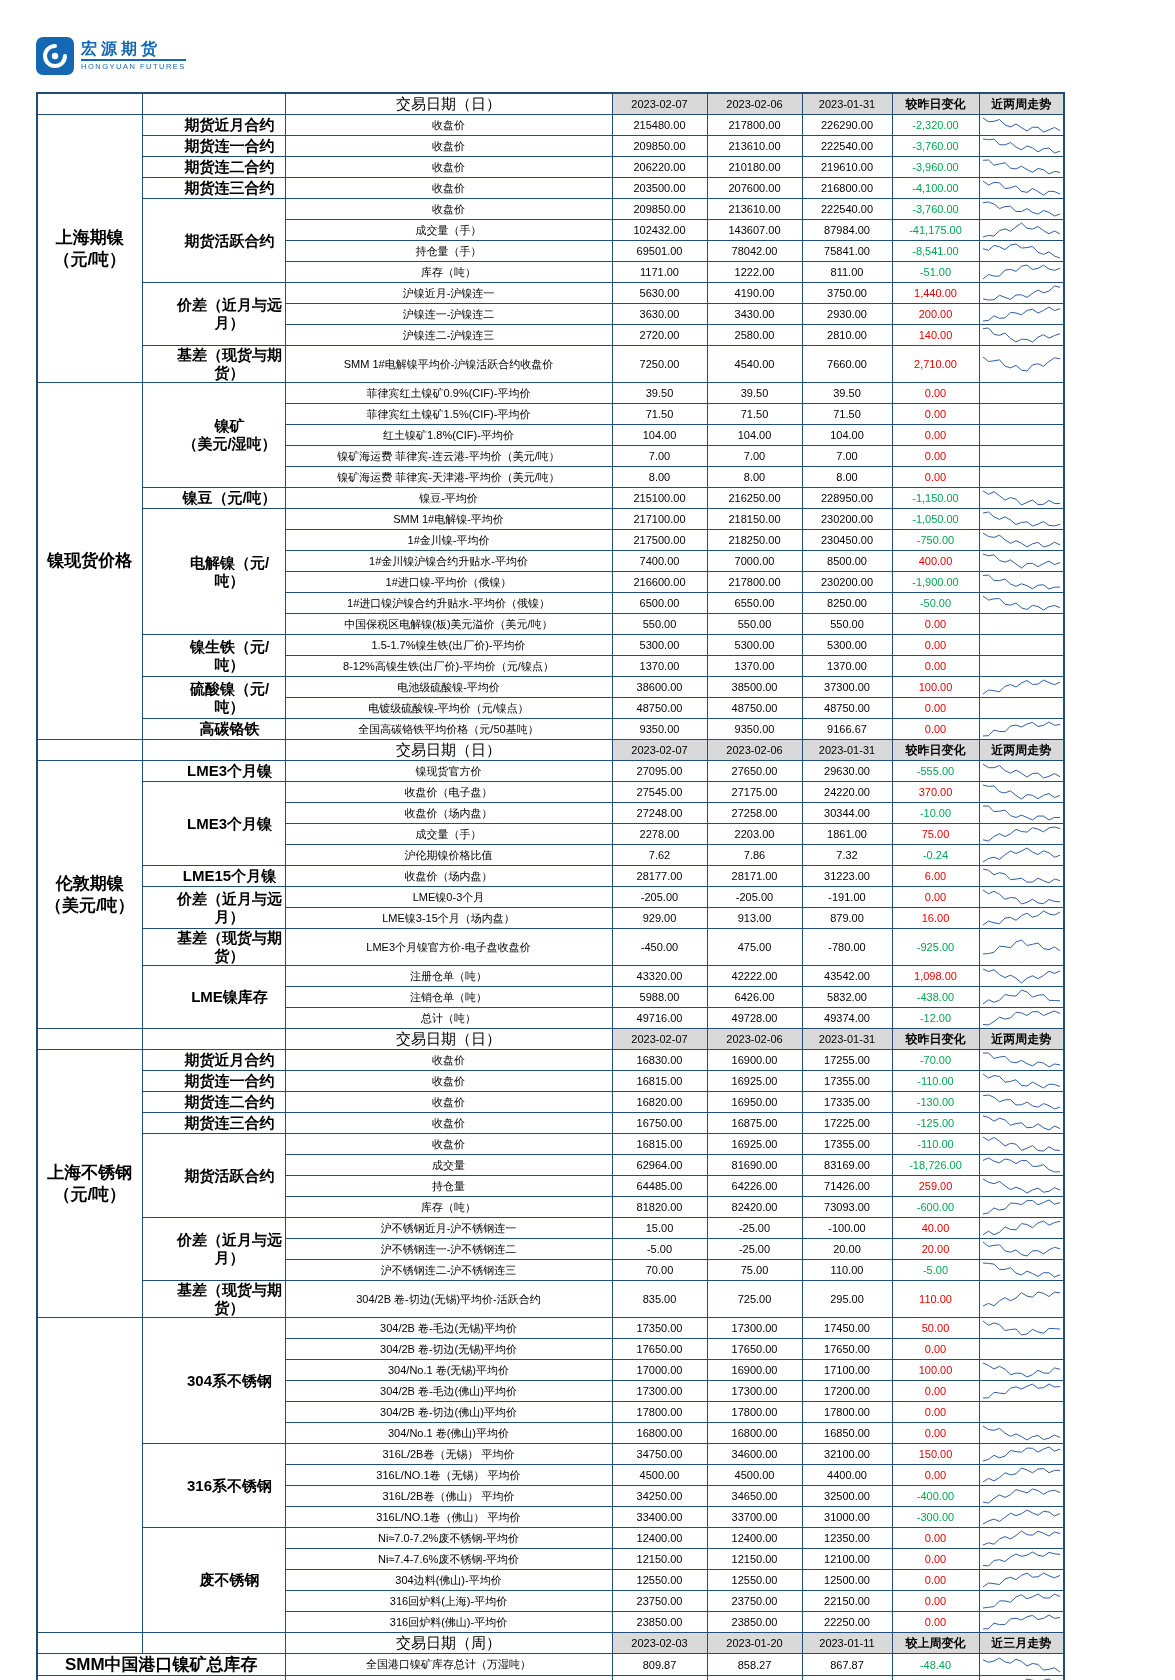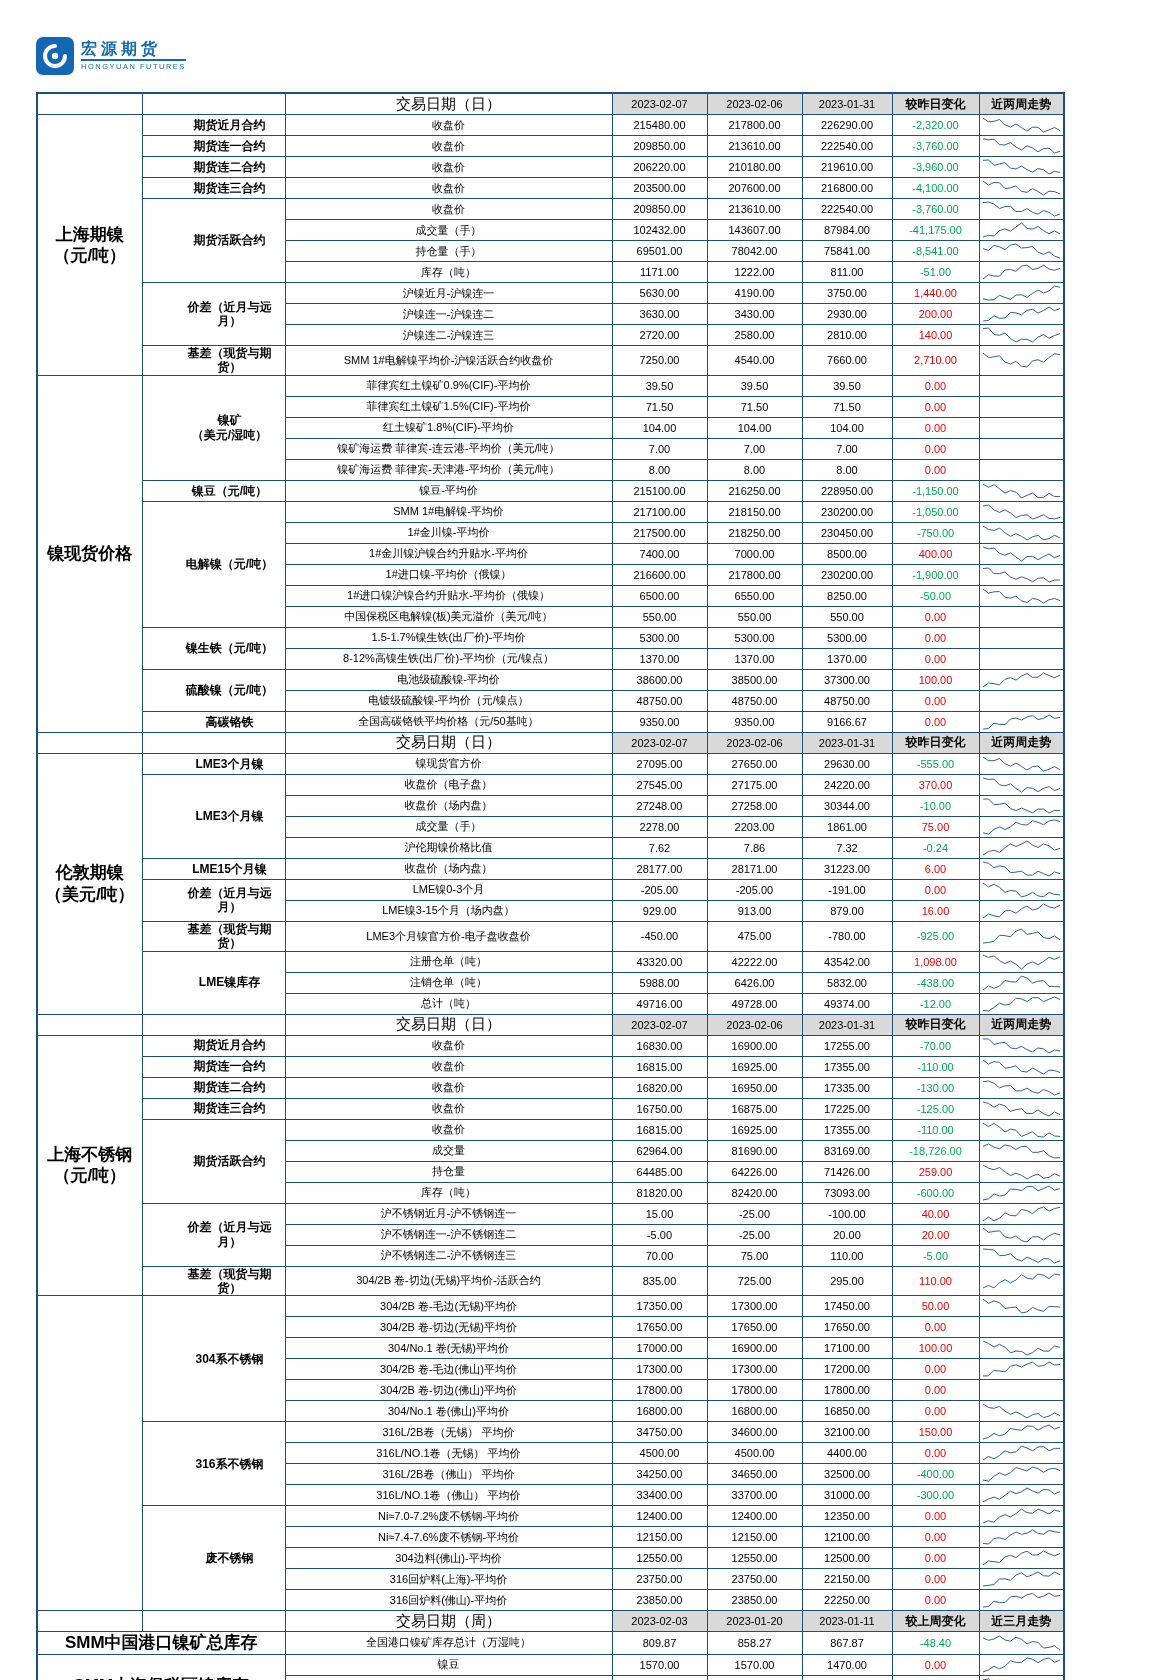--- a/index.html
+++ b/index.html
@@ -16,21 +16,21 @@
   .logo-en{font-size:7.5px;font-weight:normal;color:var(--accent,#1468b3);letter-spacing:1.5px;
     border-top:2px solid var(--accent,#1468b3);padding-top:1px;margin-top:1px;white-space:nowrap;}
   .title{flex:1;text-align:center;font-size:17px;font-weight:bold;color:var(--navy,#17365d);letter-spacing:1px;}
   table.report{border-collapse:collapse;table-layout:fixed;width:1027px;border:2px solid var(--border,#1f4e79);}
   .report td{
     border:1px solid var(--border,#1f4e79);height:20px;padding:0 2px;
     font-size:11px;color:#000;text-align:center;vertical-align:middle;
     overflow:hidden;white-space:nowrap;
   }
   .report td.group{font-weight:bold;font-size:17px;white-space:pre-line;line-height:1.25;}
-  .report td.sub{font-weight:bold;font-size:12px;white-space:pre-line;line-height:1.2;padding-left:34px;}
+  .report td.sub{font-weight:bold;font-size:15px;white-space:pre-line;line-height:1.2;padding-left:34px;}
   .report td.h-label{font-weight:normal;font-size:15px;}
   .report td.h-gray{background:var(--header-gray,#d9d9d9);}
   .report td.h-bold{font-weight:bold;font-size:12px;}
   .report td.chg-pos{color:var(--up-red,#e60000);}
   .report td.chg-neg{color:var(--down-green,#00a651);}
   .report td.trend{padding:0;}
   .spark{display:block;margin:0 auto;}
 </style>
 </head>
 <body>

